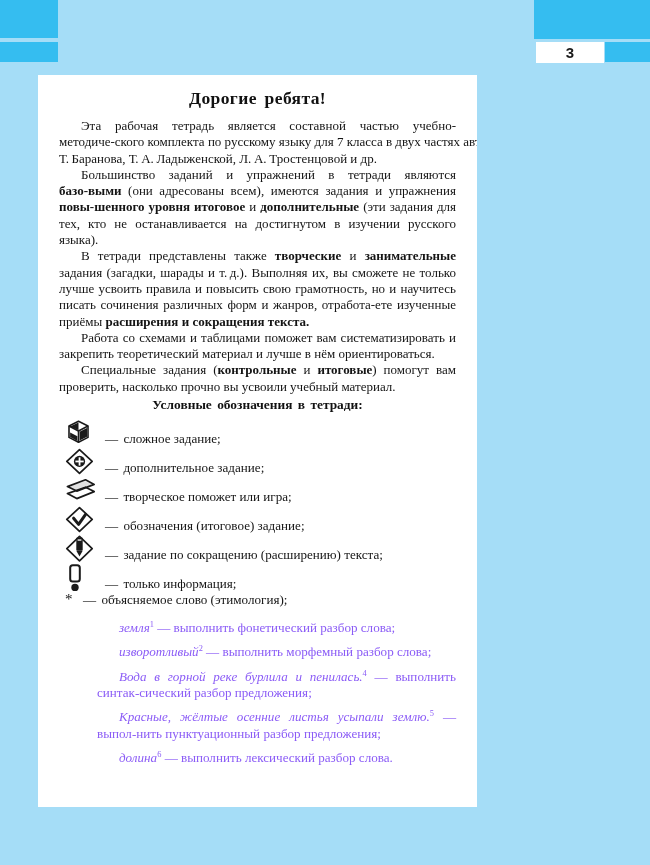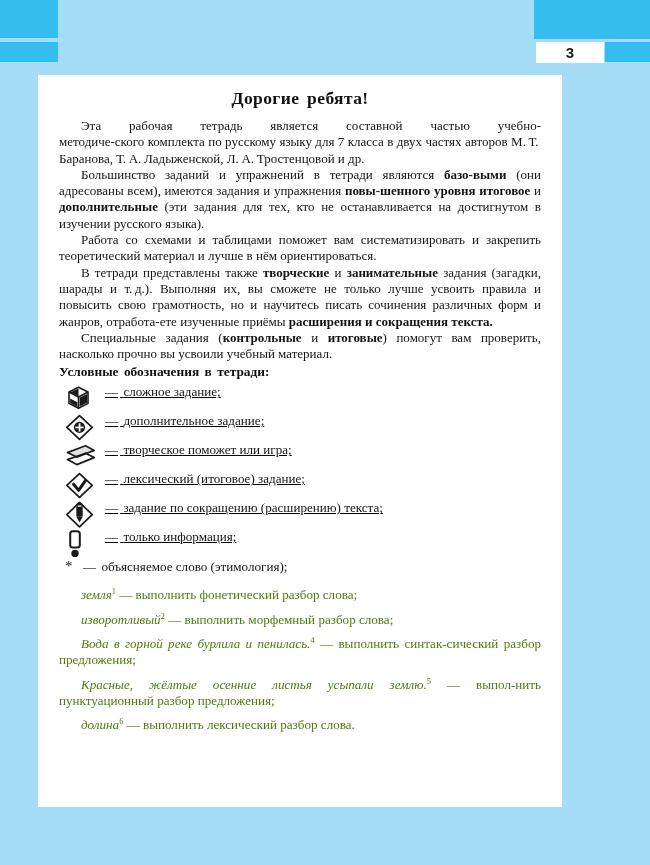--- a/index.html
+++ b/index.html
@@ -73,21 +73,21 @@
     font-size: 15px;
     color: #1a1a1a;
     line-height: 1;
   }
 
   
   #paper {
     position: absolute;
     left: 38px;
     top: 75px;
-    width: 524px;
+    width: 439px;
     height: 732px;
     background: #ffffff;
     box-sizing: border-box;
     padding: 13px 21px 10px 21px;
     overflow: hidden;
   }
 
   h1.doc-title {
     margin: 0 0 9px 0;
     text-align: center;
@@ -106,39 +106,38 @@
     text-align: justify;
     text-indent: 22px;
     text-justify: inter-word;
     hyphens: manual;
   }
 
   p.para b { font-weight: bold; }
 
   h2.legend-title {
     margin: 2px 0 4px 0;
-    text-align: left;
+    text-align: center;
     font-size: 13.4px;
     font-weight: bold;
     color: #111;
     word-spacing: 2px;
   }
 
   
   ul.legend {
     list-style: none;
     margin: 0;
     padding: 0;
   }
   ul.legend > li {
     display: flex;
-    align-items: flex-start;
+    align-items: flex-end;
     min-height: 29px;
     padding-left: 6px;
-    text-decoration: underline;
   }
   .legend-icon {
     width: 40px;
     min-width: 40px;
     height: 28px;
     display: flex;
     align-items: center;
     justify-content: flex-start;
   }
   .legend-text {
@@ -165,24 +164,25 @@
 
   
   ul.analysis {
     list-style: none;
     margin: 3px 0 0 0;
     padding: 0;
   }
   ul.analysis > li {
     font-size: 13.1px;
     line-height: 16.3px;
-    color: #4d7c0f;
+    color: #8b5cf6;
     margin-bottom: 8px;
     text-align: justify;
     text-indent: 22px;
+    margin-left: 38px;
   }
   ul.analysis > li:last-child { margin-bottom: 0; }
   ul.analysis i { font-style: italic; }
   ul.analysis sup {
     font-size: 8.4px;
     vertical-align: super;
     line-height: 0;
   }
 </style>
 </head>
@@ -200,23 +200,23 @@
   </div>
 
   <div id="paper">
 
     <h1 class="doc-title">Дорогие  ребята!</h1>
 
     <p class="para">Эта&nbsp;рабочая&nbsp;тетрадь&nbsp;является&nbsp;составной&nbsp;частью&nbsp;учебно-методиче‑ского&nbsp;комплекта&nbsp;по&nbsp;русскому&nbsp;языку&nbsp;для&nbsp;7&nbsp;класса&nbsp;в&nbsp;двух&nbsp;частях&nbsp;авторов&nbsp;М. Т. Баранова,&nbsp;Т. А. Ладыженской,&nbsp;Л. А. Тростенцовой&nbsp;и&nbsp;др.</p>
 
     <p class="para">Большинство заданий и упражнений в тетради являются <b>базо‑выми</b> (они адресованы всем), имеются задания и упражнения <b>повы‑шенного уровня итоговое</b> и <b>дополнительные</b> (эти задания для тех, кто не останавливается на достигнутом в изучении русского языка).</p>
 
+    <p class="para">В тетради представлены также <b>творческие</b> и <b>занимательные</b> задания (загадки, шарады и т. д.). Выполняя их, вы сможете не только лучше усвоить правила и повысить свою грамотность, но и научитесь писать сочинения различных форм и жанров, отработа‑ете изученные приёмы <b>расширения и сокращения текста.</b></p>
+
     <p class="para">Работа со схемами и таблицами поможет вам систематизировать и закрепить теоретический материал и лучше в нём ориентироваться.</p>
-
-    <p class="para">В тетради представлены также <b>творческие</b> и <b>занимательные</b> задания (загадки, шарады и т. д.). Выполняя их, вы сможете не только лучше усвоить правила и повысить свою грамотность, но и научитесь писать сочинения различных форм и жанров, отработа‑ете изученные приёмы <b>расширения и сокращения текста.</b></p>
 
     <p class="para">Специальные задания (<b>контрольные</b> и <b>итоговые</b>) помогут вам проверить, насколько прочно вы усвоили учебный материал.</p>
 
     <h2 class="legend-title">Условные обозначения в тетради:</h2>
 
     <ul class="legend">
 
       <li>
         <span class="legend-icon">
           <svg width="27" height="26" viewBox="0 0 27 26">
@@ -258,21 +258,21 @@
         <span class="legend-text"><span class="dash">—</span> <span>творческое поможет или игра;</span></span>
       </li>
 
       <li>
         <span class="legend-icon">
           <svg width="29" height="27" viewBox="0 0 29 27">
             <path d="M14.5 1.6 L27.2 13.4 L14.5 25.4 L1.8 13.4 Z" fill="none" stroke="#1a1a1a" stroke-width="1.7" stroke-linejoin="round"></path>
             <path d="M8.6 12.2 L13.6 18.4 L20.6 8.4" fill="none" stroke="#1a1a1a" stroke-width="3" stroke-linecap="round" stroke-linejoin="round"></path>
           </svg>
         </span>
-        <span class="legend-text"><span class="dash">—</span> <span>лексический (итоговое) задание;</span></span>
+        <span class="legend-text"><span class="dash">—</span> <span>обозначения (итоговое) задание;</span></span>
       </li>
 
       <li>
         <span class="legend-icon">
           <svg width="29" height="29" viewBox="0 0 29 29">
             <path d="M14.5 2.4 L27.2 14.6 L14.5 26.8 L1.8 14.6 Z" fill="none" stroke="#1a1a1a" stroke-width="1.7" stroke-linejoin="round"></path>
             <rect x="11.3" y="3.4" width="6.4" height="13.3" rx="1.2" fill="#1a1a1a"></rect>
             <path d="M11.3 16.7 L17.7 16.7 L14.5 22.4 Z" fill="#1a1a1a"></path>
             <rect x="12.6" y="5.4" width="3.8" height="1.3" fill="#ffffff"></rect>
           </svg>

